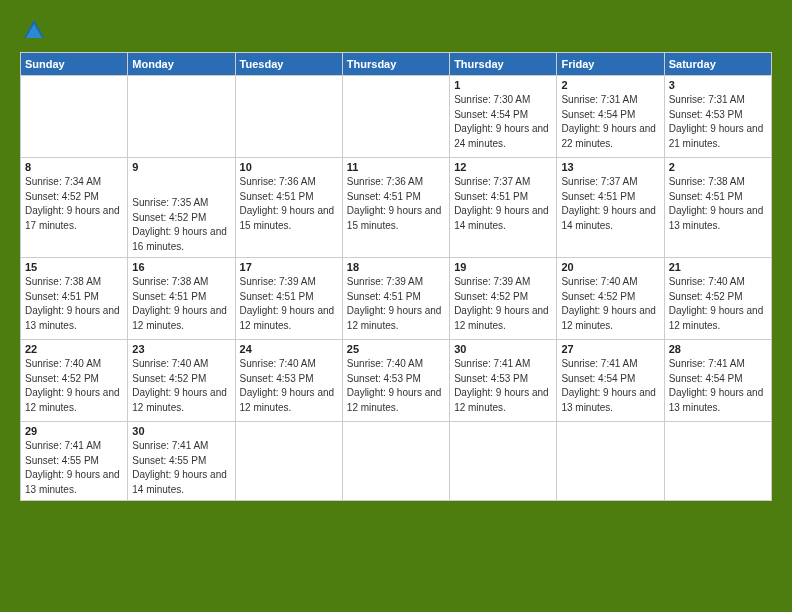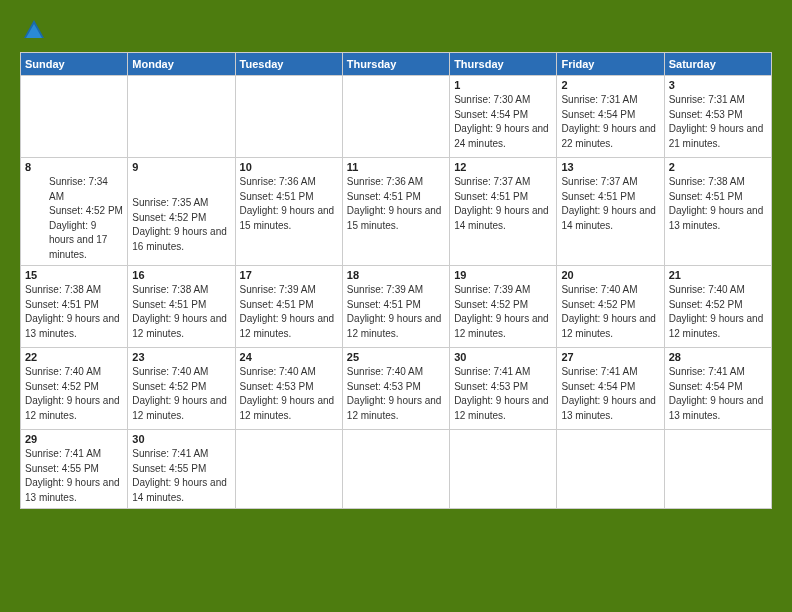--- a/index.html
+++ b/index.html
@@ -153,21 +153,21 @@
           <td>
             <span class="day-num">3</span>
             <div class="day-info" style="white-space: pre-line;">Sunrise: 7:31 AM
 Sunset: 4:53 PM
 Daylight: 9 hours and 21 minutes.</div>
           </td>
         </tr>
         <tr>
           <td>
             <span class="day-num">8</span>
-            <div class="day-info" style="white-space: pre-line; margin-left: 24px;">Sunrise: 7:34 AM
+            <div class="day-info" style="white-space: pre-line;">Sunrise: 7:34 AM
 Sunset: 4:52 PM
 Daylight: 9 hours and 17 minutes.</div>
           </td>
           <td>
             <span class="day-num">9</span>
             <div class="day-info" style="white-space: pre-line; margin-top: 23px;">Sunrise: 7:35 AM
 Sunset: 4:52 PM
 Daylight: 9 hours and 16 minutes.</div>
           </td>
           <td>

